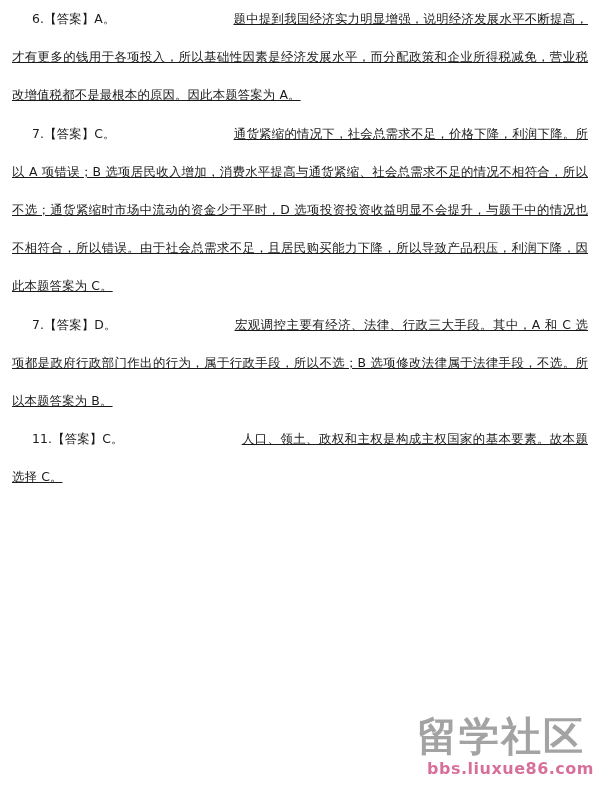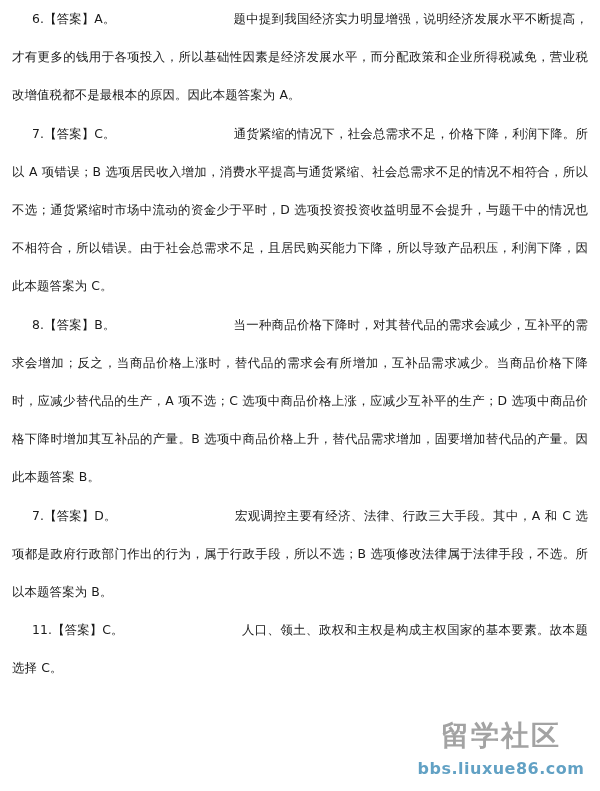--- a/index.html
+++ b/index.html
@@ -27,20 +27,21 @@
   .answer-block {
     margin: 0;
     padding: 0 12px 0 12px;
     color: #1a1a1a;
     font-size: 12.4px;
     line-height: 38.2px;
     text-align: justify;
     text-justify: inter-ideograph;
     letter-spacing: 0.15px;
     word-break: break-all;
+    text-decoration: underline;
   }
   .answer-block .lead {
     display: inline-block;
     padding-left: 20px;
   }
   .answer-block .label {
     white-space: nowrap;
   }
   .answer-block .gap {
     display: inline-block;
@@ -64,59 +65,56 @@
     pointer-events: none;
     opacity: 0.62;
   }
   #watermark .wm-cn {
     position: absolute;
     left: 0;
     top: 0;
     width: 186px;
     text-align: center;
     font-family: "DejaVu Sans", "Liberation Sans", sans-serif;
-    font-size: 28px;
+    font-size: 40px;
     font-weight: bold;
     letter-spacing: 2px;
     color: #6b6b6b;
     line-height: 46px;
     white-space: nowrap;
   }
   #watermark .wm-url {
     position: absolute;
     left: 0;
     top: 46px;
     width: 186px;
-    text-align: center;
+    text-align: right;
     font-family: "DejaVu Sans", "Liberation Sans", sans-serif;
     font-size: 16px;
     font-weight: bold;
-    color: #0369a1;
+    color: #be185d;
     letter-spacing: 0.5px;
     white-space: nowrap;
   }
 </style>
 </head>
 <body>
 
 <div id="page">
 
   <div id="doc-body">
 
     <p class="answer-block">
       <span class="lead"><span class="label">6.</span><span class="label">【答案】A。</span></span><span class="gap"></span><span class="body-text">题中提到我国经济实力明显增强，说明经济发展水平不断提高，才有更多的钱用于各项投入，所以基础性因素是经济发展水平，而分配政策和企业所得税减免，营业税改增值税都不是最根本的原因。因此本题答案为 A。</span>
     </p>
 
     <p class="answer-block">
       <span class="lead"><span class="label">7.</span><span class="label">【答案】C。</span></span><span class="gap"></span><span class="body-text">通货紧缩的情况下，社会总需求不足，价格下降，利润下降。所以 A 项错误；B 选项居民收入增加，消费水平提高与通货紧缩、社会总需求不足的情况不相符合，所以不选；通货紧缩时市场中流动的资金少于平时，D 选项投资投资收益明显不会提升，与题干中的情况也不相符合，所以错误。由于社会总需求不足，且居民购买能力下降，所以导致产品积压，利润下降，因此本题答案为 C。</span>
     </p>
 
-    <p class="answer-block">
-      <span class="lead"><span class="label">8.</span><span class="label">【答案】B。</span></span><span class="gap"></span><span class="body-text">当一种商品价格下降时，对其替代品的需求会减少，互补平的需求会增加；反之，当商品价格上涨时，替代品的需求会有所增加，互补品需求减少。当商品价格下降时，应减少替代品的生产，A 项不选；C 选项中商品价格上涨，应减少互补平的生产；D 选项中商品价格下降时增加其互补品的产量。B 选项中商品价格上升，替代品需求增加，固要增加替代品的产量。因此本题答案 B。</span>
-    </p>
 
 
     <p class="answer-block">
       <span class="lead"><span class="label">7.</span><span class="label">【答案】D。</span></span><span class="gap-sm"></span><span class="body-text">宏观调控主要有经济、法律、行政三大手段。其中，A 和 C 选项都是政府行政部门作出的行为，属于行政手段，所以不选；B 选项修改法律属于法律手段，不选。所以本题答案为 B。</span>
     </p>
 
     <p class="answer-block">
       <span class="lead"><span class="label">11.</span><span class="label">【答案】C。</span></span><span class="gap-sm"></span><span class="body-text">人口、领土、政权和主权是构成主权国家的基本要素。故本题选择 C。</span>
     </p>
 

